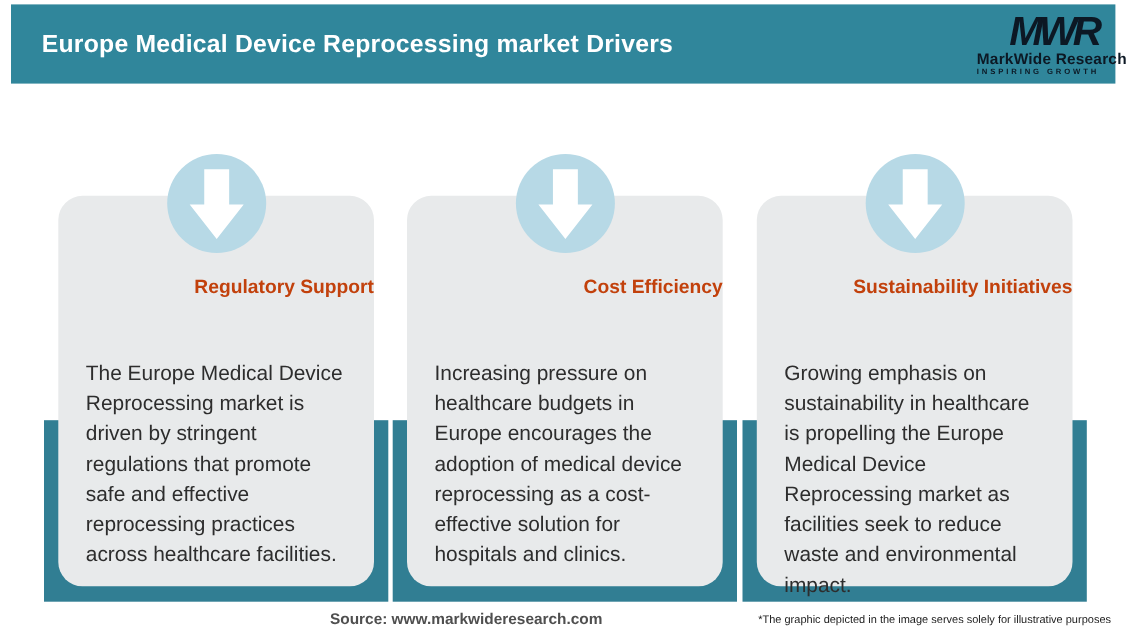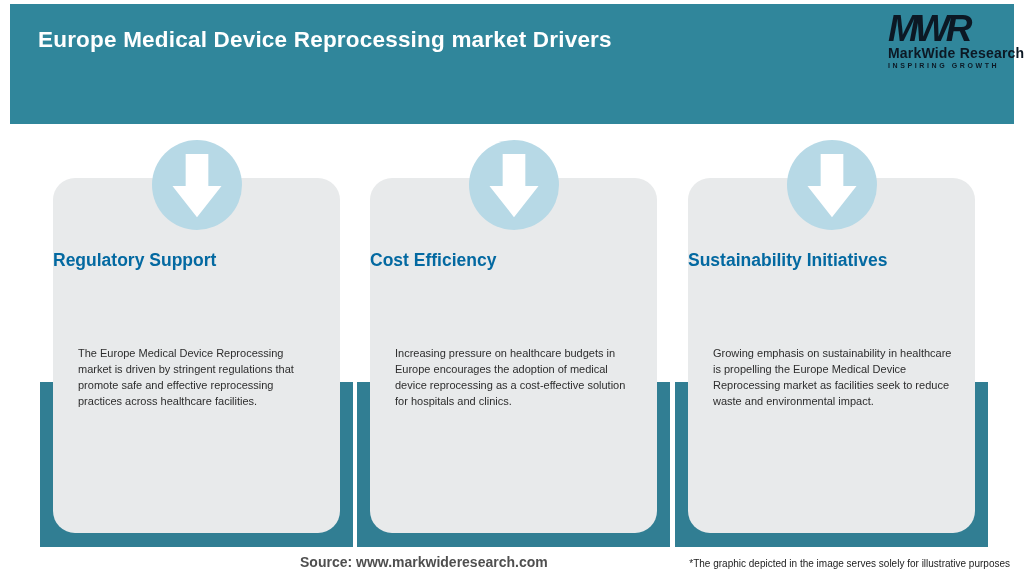--- a/index.html
+++ b/index.html
@@ -11,36 +11,36 @@
     width: 1024px;
     height: 576px;
     background: #ffffff;
     overflow: hidden;
   }
 
   
   .header-bar {
     position: absolute;
     left: 10px; top: 4px;
-    width: 1004px; height: 120px;
+    width: 1004px; height: 72px;
     background: #30869B;
   }
   .page-title {
     position: absolute;
     left: 28px; top: 23px;
     color: #ffffff;
     font-size: 22.5px;
     font-weight: bold;
     letter-spacing: 0.2px;
   }
   .logo {
     position: absolute;
     right: 16px; top: 6px;
     width: 110px;
-    text-align: left;
+    text-align: right;
     color: #0c1824;
   }
   .logo-acronym {
     font-size: 37px;
     font-weight: 800;
     font-style: italic;
     letter-spacing: -4px;
     line-height: 1.0;
     color: #0c1824;
   }
@@ -86,32 +86,31 @@
     background: #B7D9E6;
     display: flex;
     align-items: center;
     justify-content: center;
   }
   .circle svg { display: block; margin-top: 2px; }
 
   .card-title {
     position: absolute;
     top: 72px; left: 0; right: 0;
-    text-align: left;
+    text-align: right;
     font-size: 17.5px;
     font-weight: bold;
-    color: #0369a1;
+    color: #c2410c;
   }
   .card-body {
     position: absolute;
     top: 148px; left: 25px; right: 22px;
-    font-size: 11px;
+    font-size: 19px;
     line-height: 1.45;
     color: #2d2d2d;
-    margin-top: 20px;
   }
 
   
   .source-text {
     position: absolute;
     left: 300px; top: 554px;
     width: 410px;
     font-size: 14px;
     font-weight: bold;
     color: #4f4f4f;

